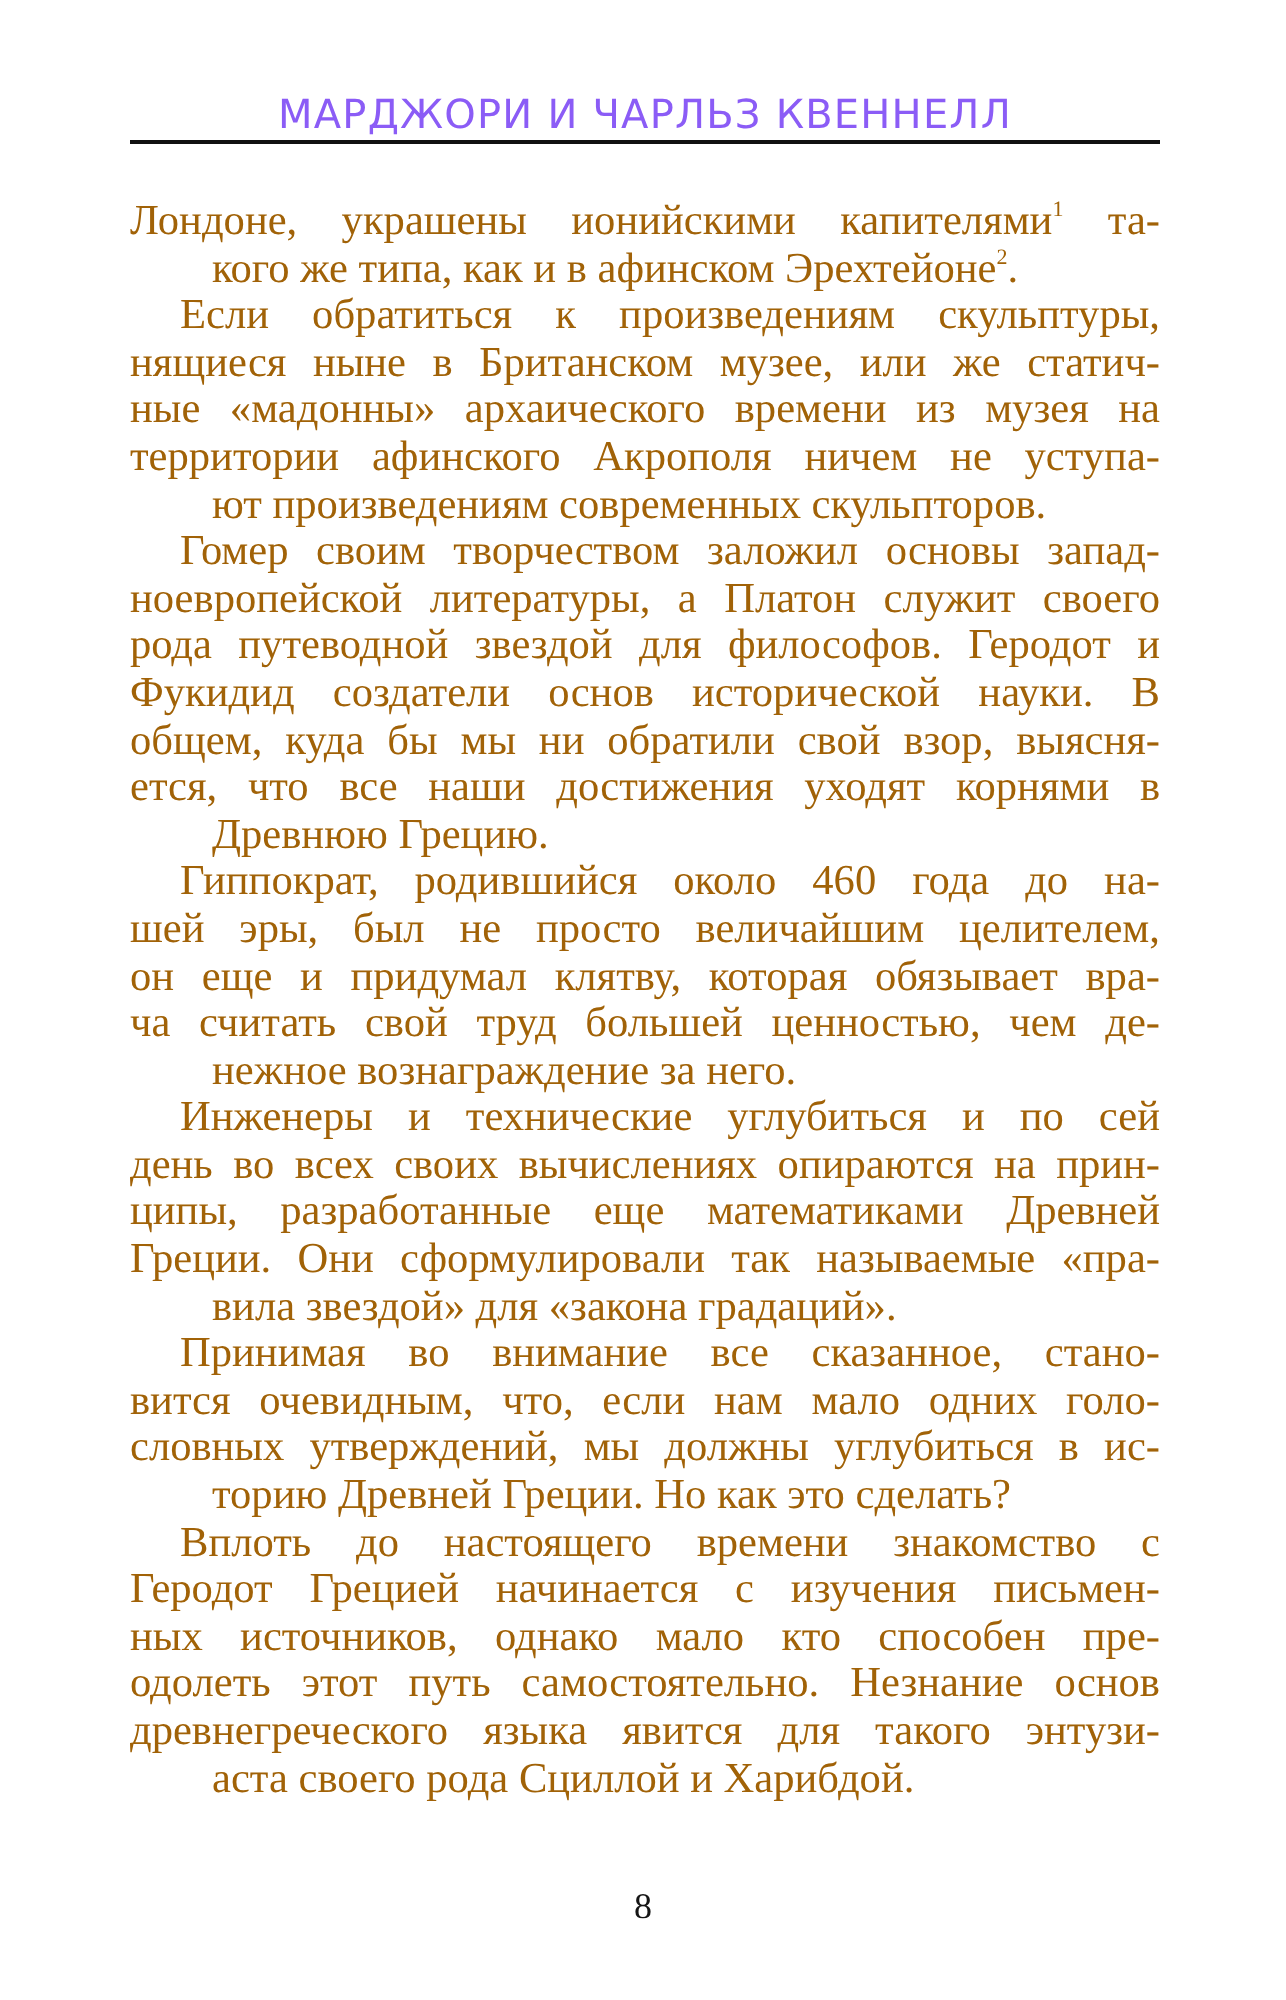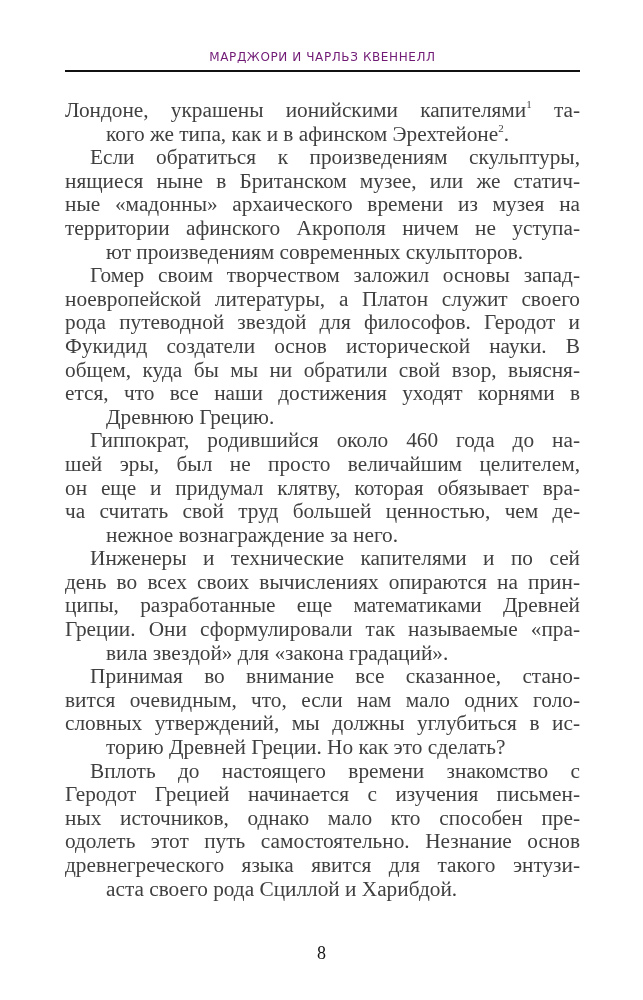--- a/index.html
+++ b/index.html
@@ -14,42 +14,42 @@
       overflow: hidden;
       color: #151515;
     }
     .running-head {
       position: absolute;
       left: 65px;
       top: 48px;
       width: 515px;
       text-align: center;
       font-family: "DejaVu Sans", sans-serif;
-      font-size: 12px;
+      font-size: 20px;
       letter-spacing: 0.6px;
       line-height: 18px;
-      color: #701a75;
+      color: #8b5cf6;
     }
     .head-rule {
       position: absolute;
       left: 65px;
       top: 70px;
       width: 515px;
       height: 2px;
       background: #111;
     }
     .body-text {
       position: absolute;
       left: 65px;
       top: 99px;
       width: 515px;
       font-family: "Liberation Serif", serif;
       font-size: 21.3px;
       line-height: 23.6px;
-      color: #404040;
+      color: #a16207;
     }
     .line {
       display: block;
       white-space: nowrap;
       text-align: justify;
       text-align-last: justify;
       height: 23.6px;
     }
     .line.last {
       text-align-last: left;
@@ -107,21 +107,21 @@
 
   <div>
     <span class="line indent">Гиппократ, родившийся около 460 года до на-</span>
     <span class="line">шей эры, был не просто величайшим целителем,</span>
     <span class="line">он еще и придумал клятву, которая обязывает вра-</span>
     <span class="line">ча считать свой труд большей ценностью, чем де-</span>
     <span class="line last">нежное вознаграждение за него.</span>
   </div>
 
   <div>
-    <span class="line indent">Инженеры и технические капителями и по сей</span>
+    <span class="line indent">Инженеры и технические углубиться и по сей</span>
     <span class="line">день во всех своих вычислениях опираются на прин-</span>
     <span class="line">ципы, разработанные еще математиками Древней</span>
     <span class="line">Греции. Они сформулировали так называемые «пра-</span>
     <span class="line last">вила звездой» для «закона градаций».</span>
   </div>
 
   <div>
     <span class="line indent">Принимая во внимание все сказанное, стано-</span>
     <span class="line">вится очевидным, что, если нам мало одних голо-</span>
     <span class="line">словных утверждений, мы должны углубиться в ис-</span>

